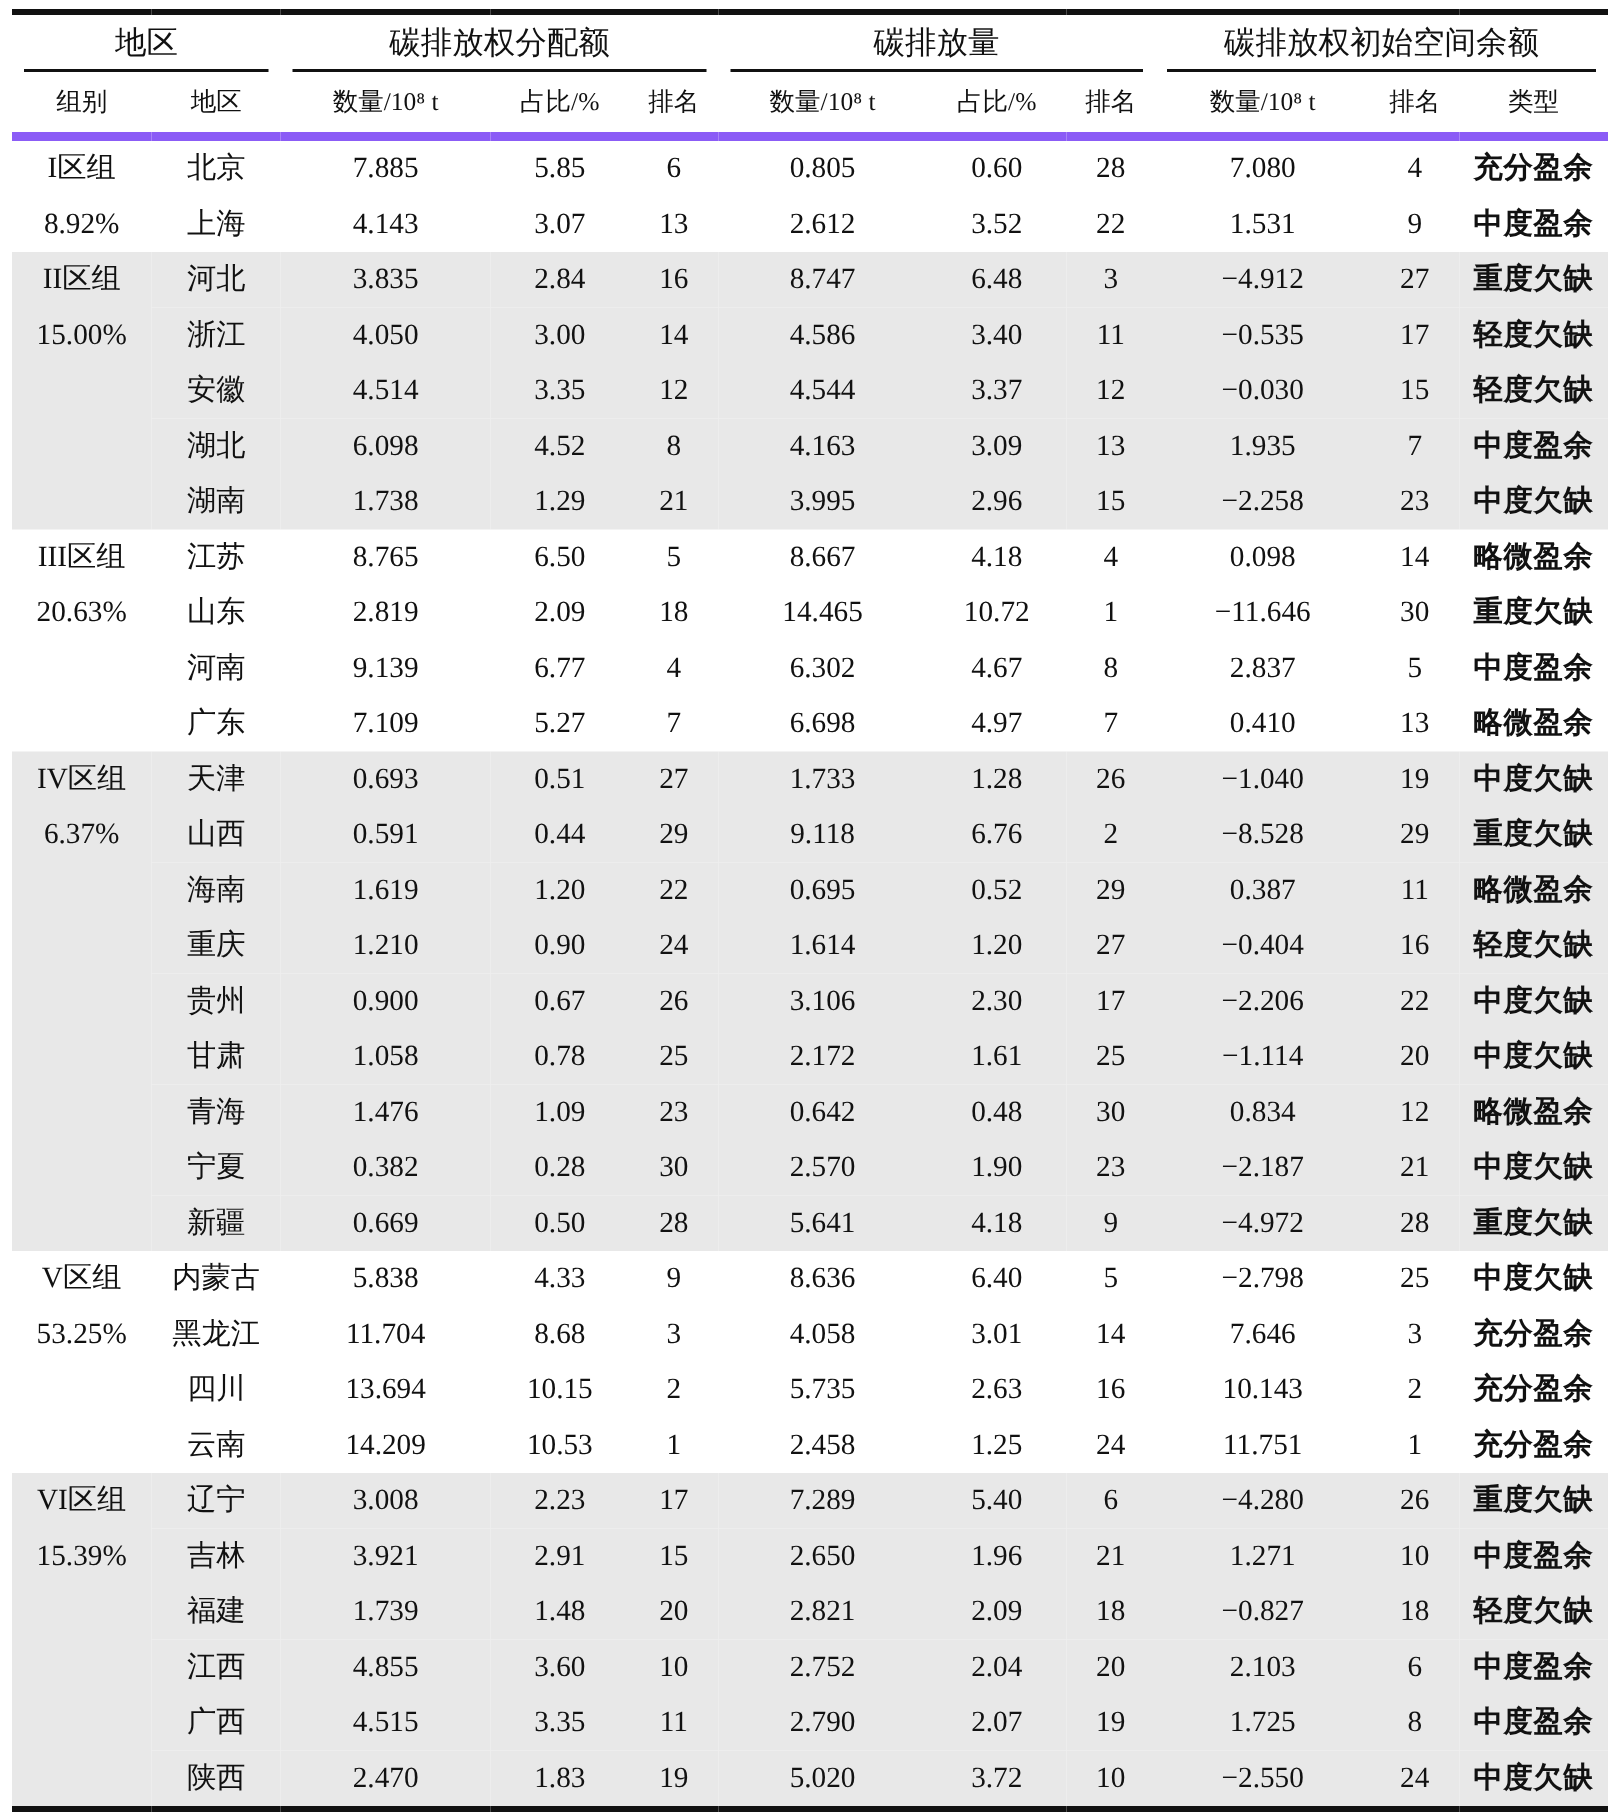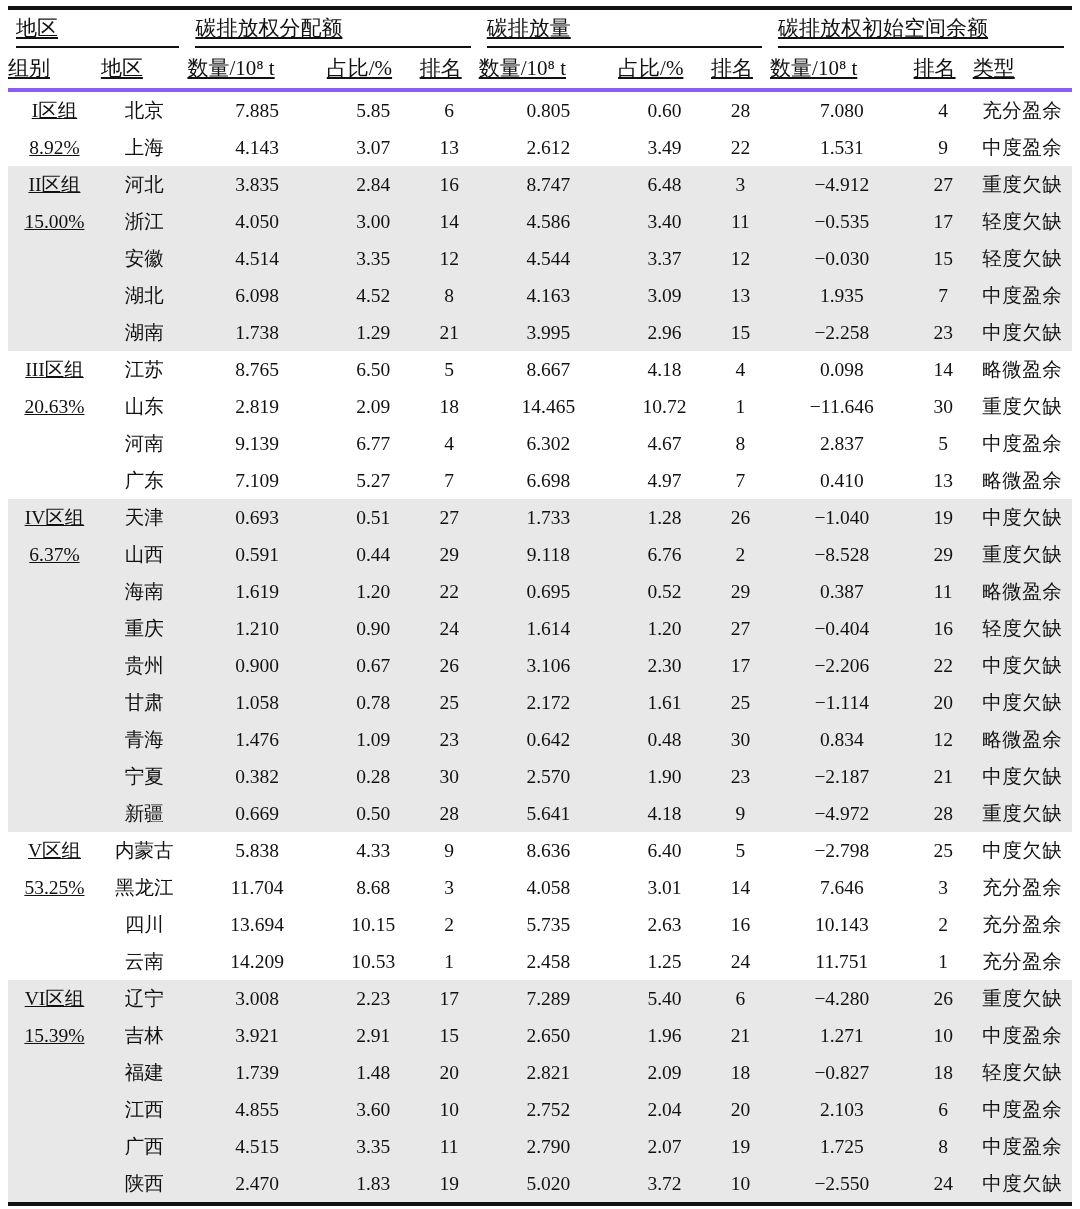--- a/index.html
+++ b/index.html
@@ -23,53 +23,51 @@
   col.c-share{width:8.8%}
   col.c-rank{width:5.6%}
   col.c-qty3{width:13.6%}
   col.c-rank3{width:5.6%}
   col.c-type{width:9.4%}
 
   thead th{
     font-weight:normal;
     font-size:21px;
     padding:0;
-    text-align:left;
+    text-align:center;
     vertical-align:bottom;
-    text-decoration:underline;
   }
   tr.spanner-row th{border:none;padding:1px 8px 0 8px;}
   tr.spanner-row .spanner-label{
     display:block;
     padding:4px 0 5px 0;
     border-bottom:2px solid #111;
     line-height:26px;
   }
   tr.sub-row th{
-    border-bottom:4px solid #8b5cf6;
+    border-bottom:6px solid #8b5cf6;
     height:40px;
     line-height:40px;
-    font-size:21px;
+    font-size:17px;
   }
   tbody td{
     font-size:19.5px;
     text-align:center;
     height:37px;
     line-height:37px;
     padding:0;
     white-space:nowrap;
   }
   tbody tr.shaded td{background:#e8e8e8;}
   td.group-cell{
     vertical-align:top;
     text-align:center;
-    text-decoration:underline;
   }
   .group-name,.group-share{line-height:37px;height:37px;}
-  td[data-name="type-cell"]{letter-spacing:0.5px;}
+  td[data-name="type-cell"]{letter-spacing:0.5px;font-weight:bold;}
 </style>
 </head>
 <body>
 
 <table class="paper-table" data-name="carbon-allocation-table">
   <colgroup>
     <col class="c-group">
       <col class="c-region">
     <col class="c-qty">
       <col class="c-share">
@@ -126,21 +124,21 @@
         <td data-name="value-cell">7.080</td>
         <td data-name="value-cell">4</td>
         <td data-name="type-cell">充分盈余</td>
       </tr>
       <tr data-name="table-row">
         <td data-name="region-cell">上海</td>
         <td data-name="value-cell">4.143</td>
         <td data-name="value-cell">3.07</td>
         <td data-name="value-cell">13</td>
         <td data-name="value-cell">2.612</td>
-        <td data-name="value-cell">3.49</td>
+        <td data-name="value-cell">3.52</td>
         <td data-name="value-cell">22</td>
         <td data-name="value-cell">1.531</td>
         <td data-name="value-cell">9</td>
         <td data-name="type-cell">中度盈余</td>
       </tr>
       <tr class="shaded" data-name="table-row">
         <td rowspan="5" class="group-cell" data-name="group-cell">
           <div class="group-name" data-name="group-name">II区组</div>
           <div class="group-share" data-name="group-share">15.00%</div>
         </td>

